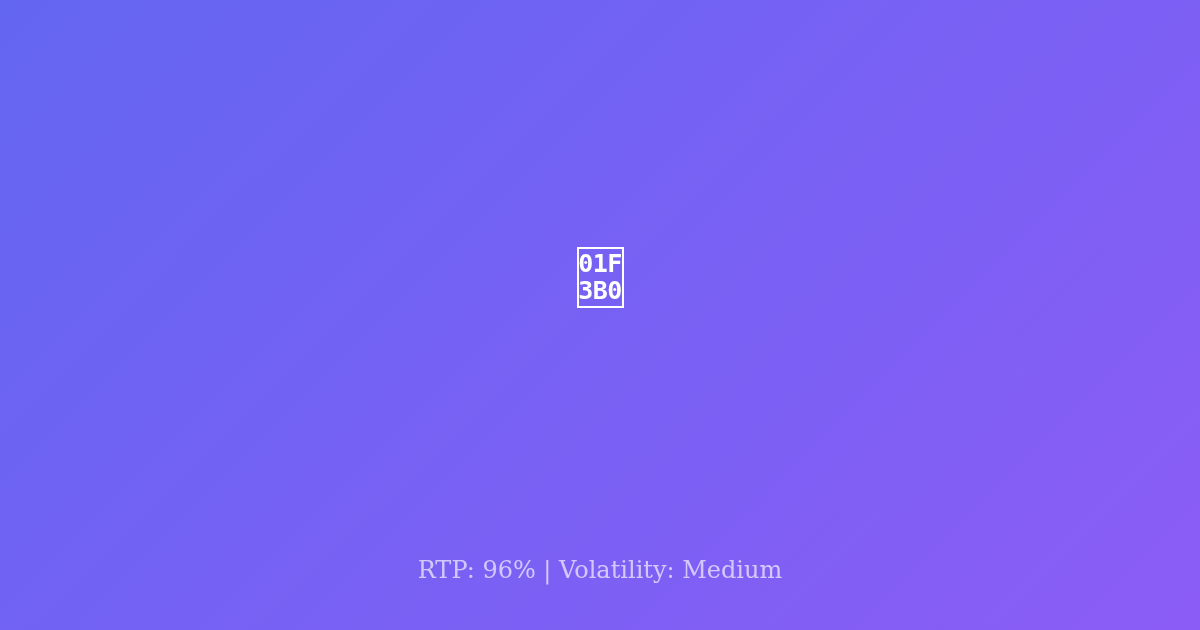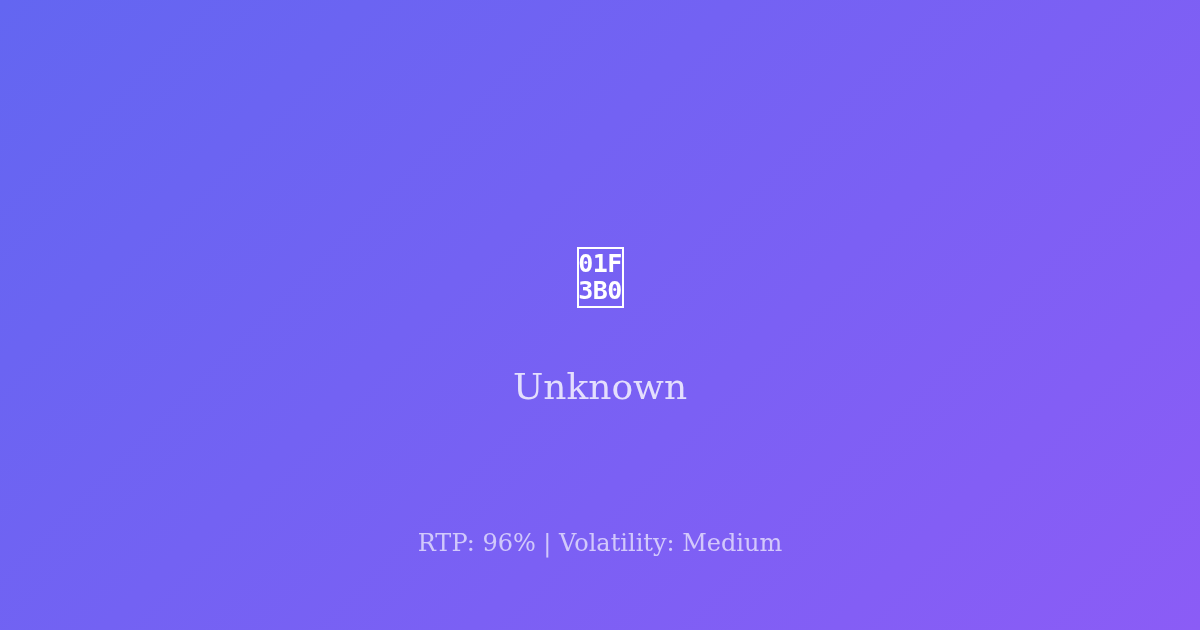--- a/index.html
+++ b/index.html
@@ -88,21 +88,21 @@
     font-family: "DejaVu Serif", "Liberation Serif", serif;
     font-size: 36px;
     font-weight: 400;
     line-height: 52px;
     color: rgba(255, 255, 255, 0.80);
   }
 
   
   .meta {
     position: absolute;
-    top: 527px;
+    top: 554px;
     left: 0;
     width: 1200px;
     text-align: center;
     font-family: "DejaVu Serif", "Liberation Serif", serif;
     font-size: 24px;
     font-weight: 400;
     line-height: 32px;
     color: rgba(255, 255, 255, 0.66);
   }
 </style>
@@ -114,17 +114,16 @@
   <div class="title-row">
 
     <span class="tofu-glyph" aria-label="slot machine">
       <span>01F</span>
       <span>3B0</span>
     </span>
 
 
   </div>
 
-  <div class="provider">Unknown</div>
 
   <div class="meta">RTP: 96% | Volatility: Medium</div>
 
 </div>
 
 </body></html>

